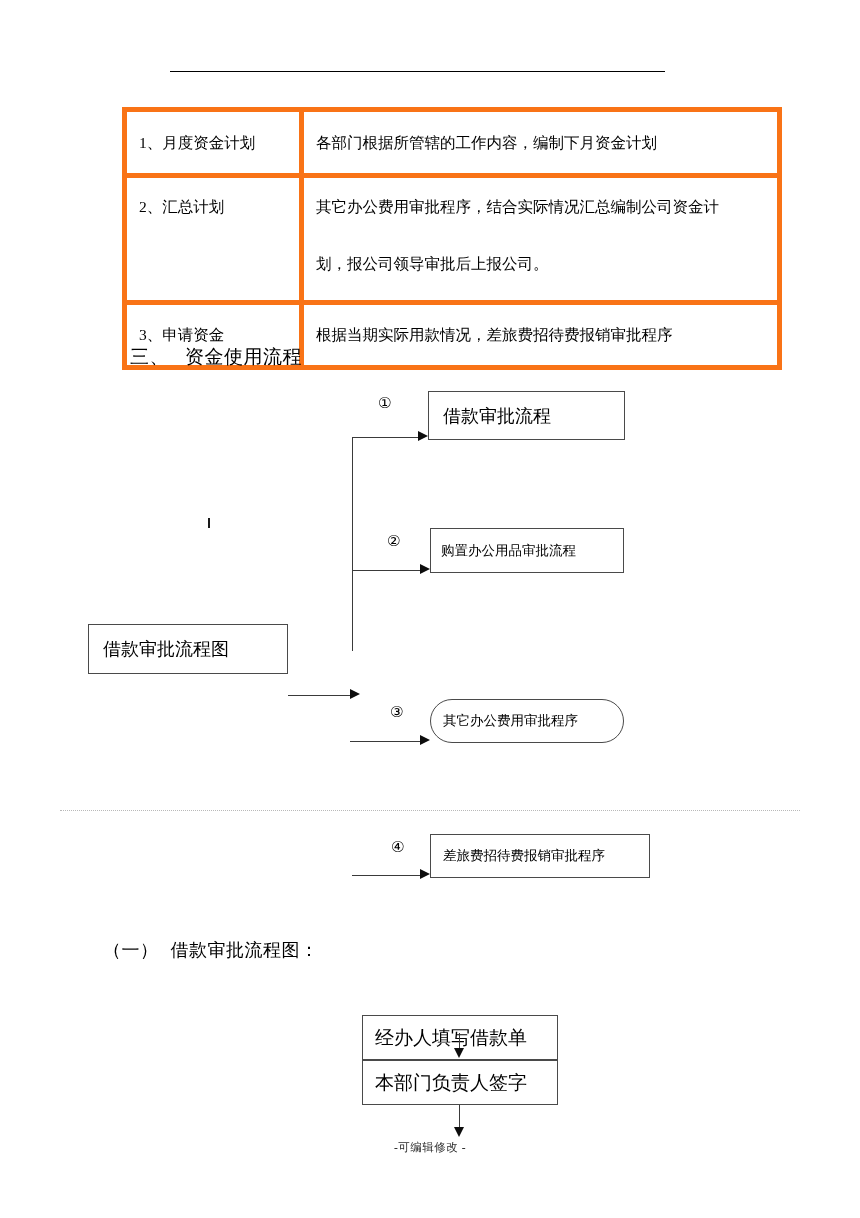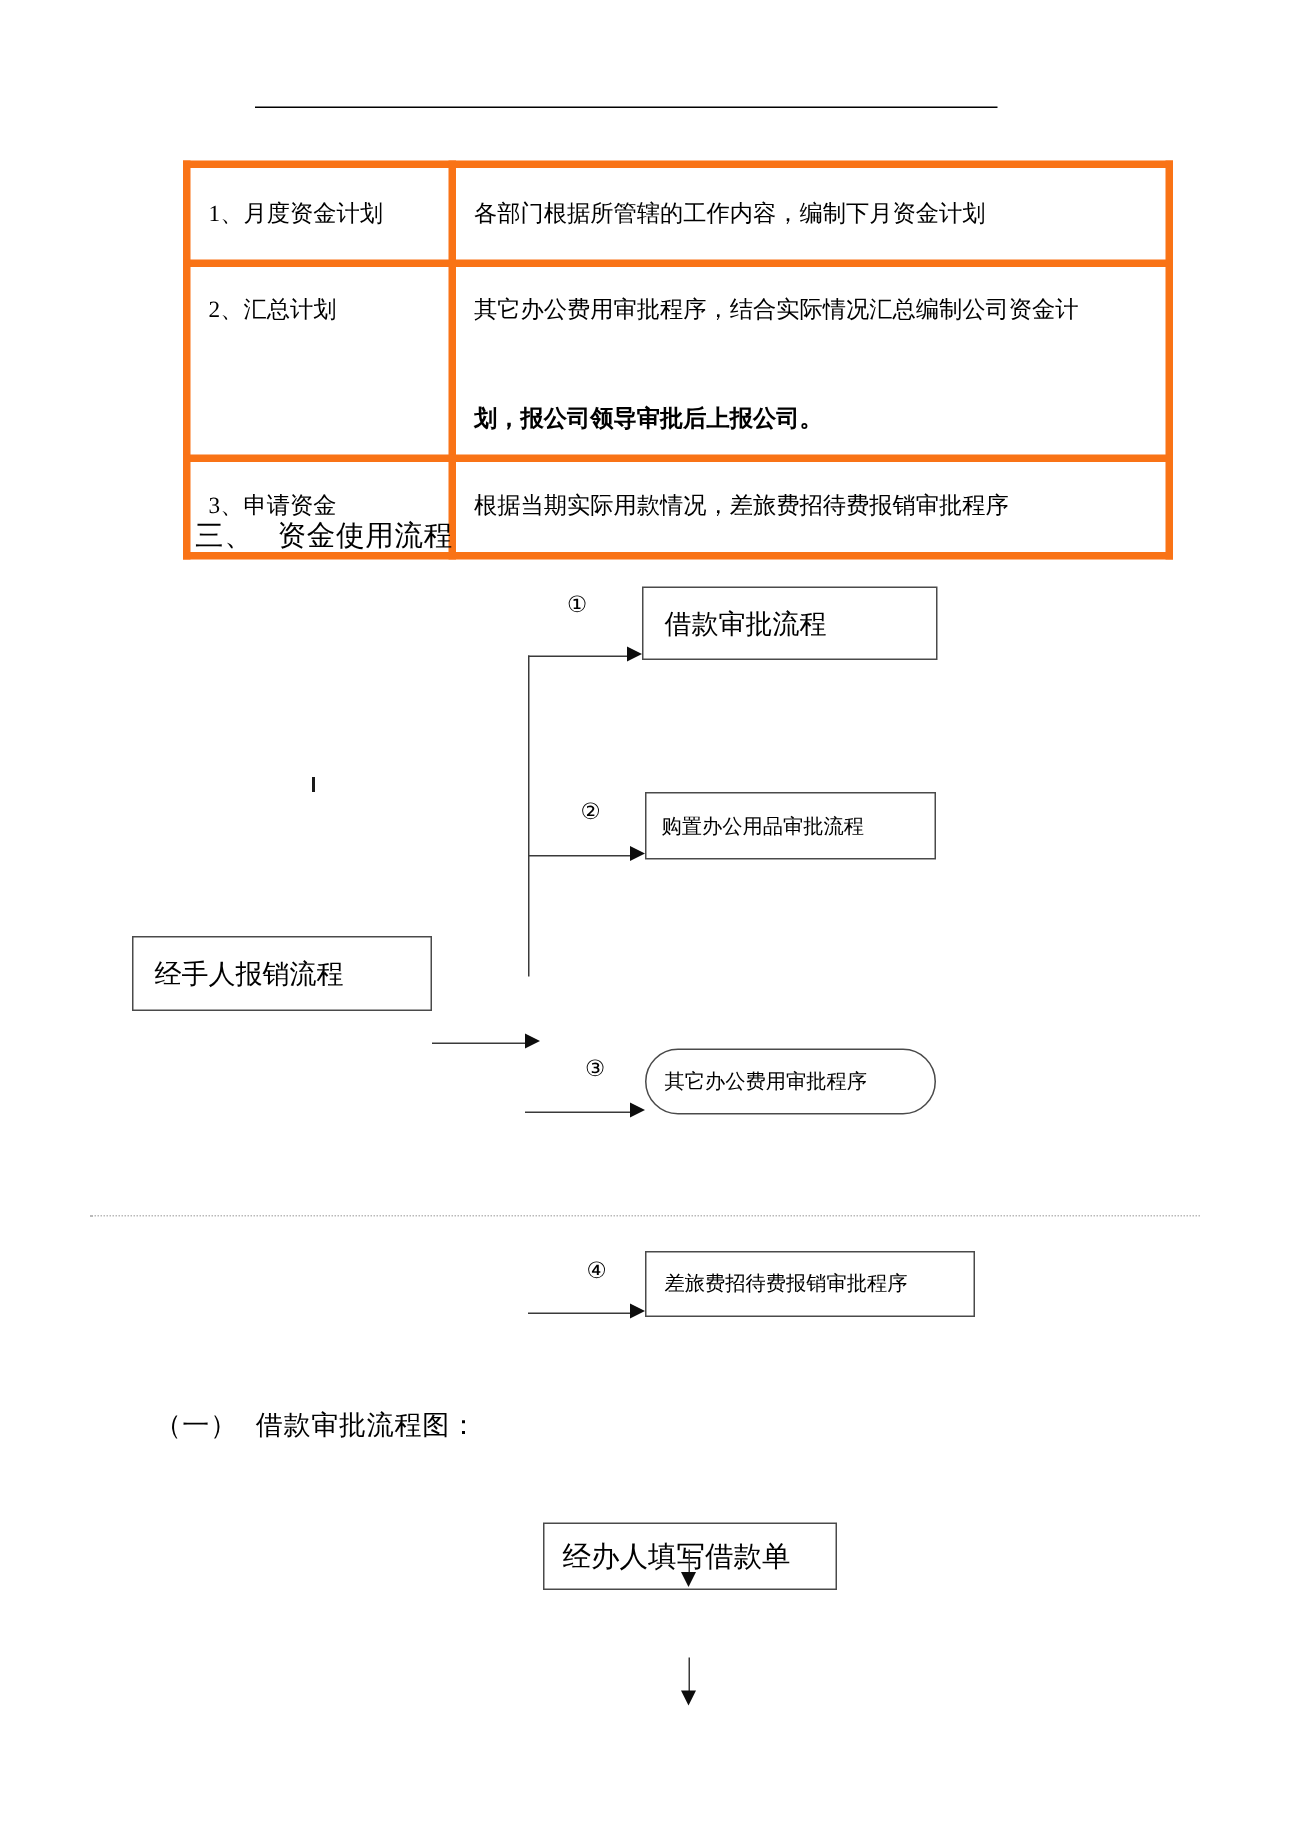--- a/index.html
+++ b/index.html
@@ -44,21 +44,21 @@
     line-height: 1.9;
     vertical-align: middle;
     padding: 8px 10px 8px 12px;
     font-family: "Liberation Serif", "DejaVu Serif", serif;
   }
   .plan-table td.c1 { width: 150px; }
   .plan-table td.c2 { width: 451px; }
   .plan-table tr.r1 td { height: 45px; }
   .plan-table tr.r2 td { height: 100px; vertical-align: top; padding-top: 14px; }
   .plan-table tr.r3 td { height: 44px; }
-  .plan-table tr.r2 .line2 { display:block; margin-top: 44px; font-weight: bold; }
+  .plan-table tr.r2 .line2 { display:block; margin-top: 28px; }
 
   
   .h-sec {
     position: absolute;
     font-size: 19px;
     letter-spacing: 0.5px;
     white-space: nowrap;
   }
   .h-sec .num { margin-right: 16px; }
   #heading-3 { left: 130px; top: 344px; }
@@ -221,21 +221,21 @@
         <td class="c2">根据当期实际用款情况，差旅费招待费报销审批程序</td>
       </tr>
     </tbody>
   </table>
 
   <div class="h-sec" id="heading-3">
     <span class="num">三、</span><span>资金使用流程</span>
   </div>
 
   <div class="fbox" id="box-handler">
-    <span>经手人报销流程</span>
+    <span>借款审批流程图</span>
   </div>
 
   <div class="fbox" id="box-office">
     <span>购置办公用品审批流程</span>
   </div>
 
   <div class="fbox" id="box-loan">
     <span>借款审批流程</span>
   </div>
 
@@ -271,17 +271,21 @@
   <div class="h-sec" id="heading-1">
     <span class="num">（一）</span><span>借款审批流程图：</span>
   </div>
 
   <div class="fbox" id="box-fill">
     <span>经办人填写借款单</span>
   </div>
   <div class="vline" id="down1-v"></div>
   <div class="arrow-d" id="down1-a"></div>
 
+  <div class="fbox" id="box-sign">
+    <span>本部门负责人签字</span>
+  </div>
   <div class="vline" id="down2-v"></div>
   <div class="arrow-d" id="down2-a"></div>
 
+  <div class="footer">-可编辑修改 -</div>
 
 </div>
 
 </body></html>

